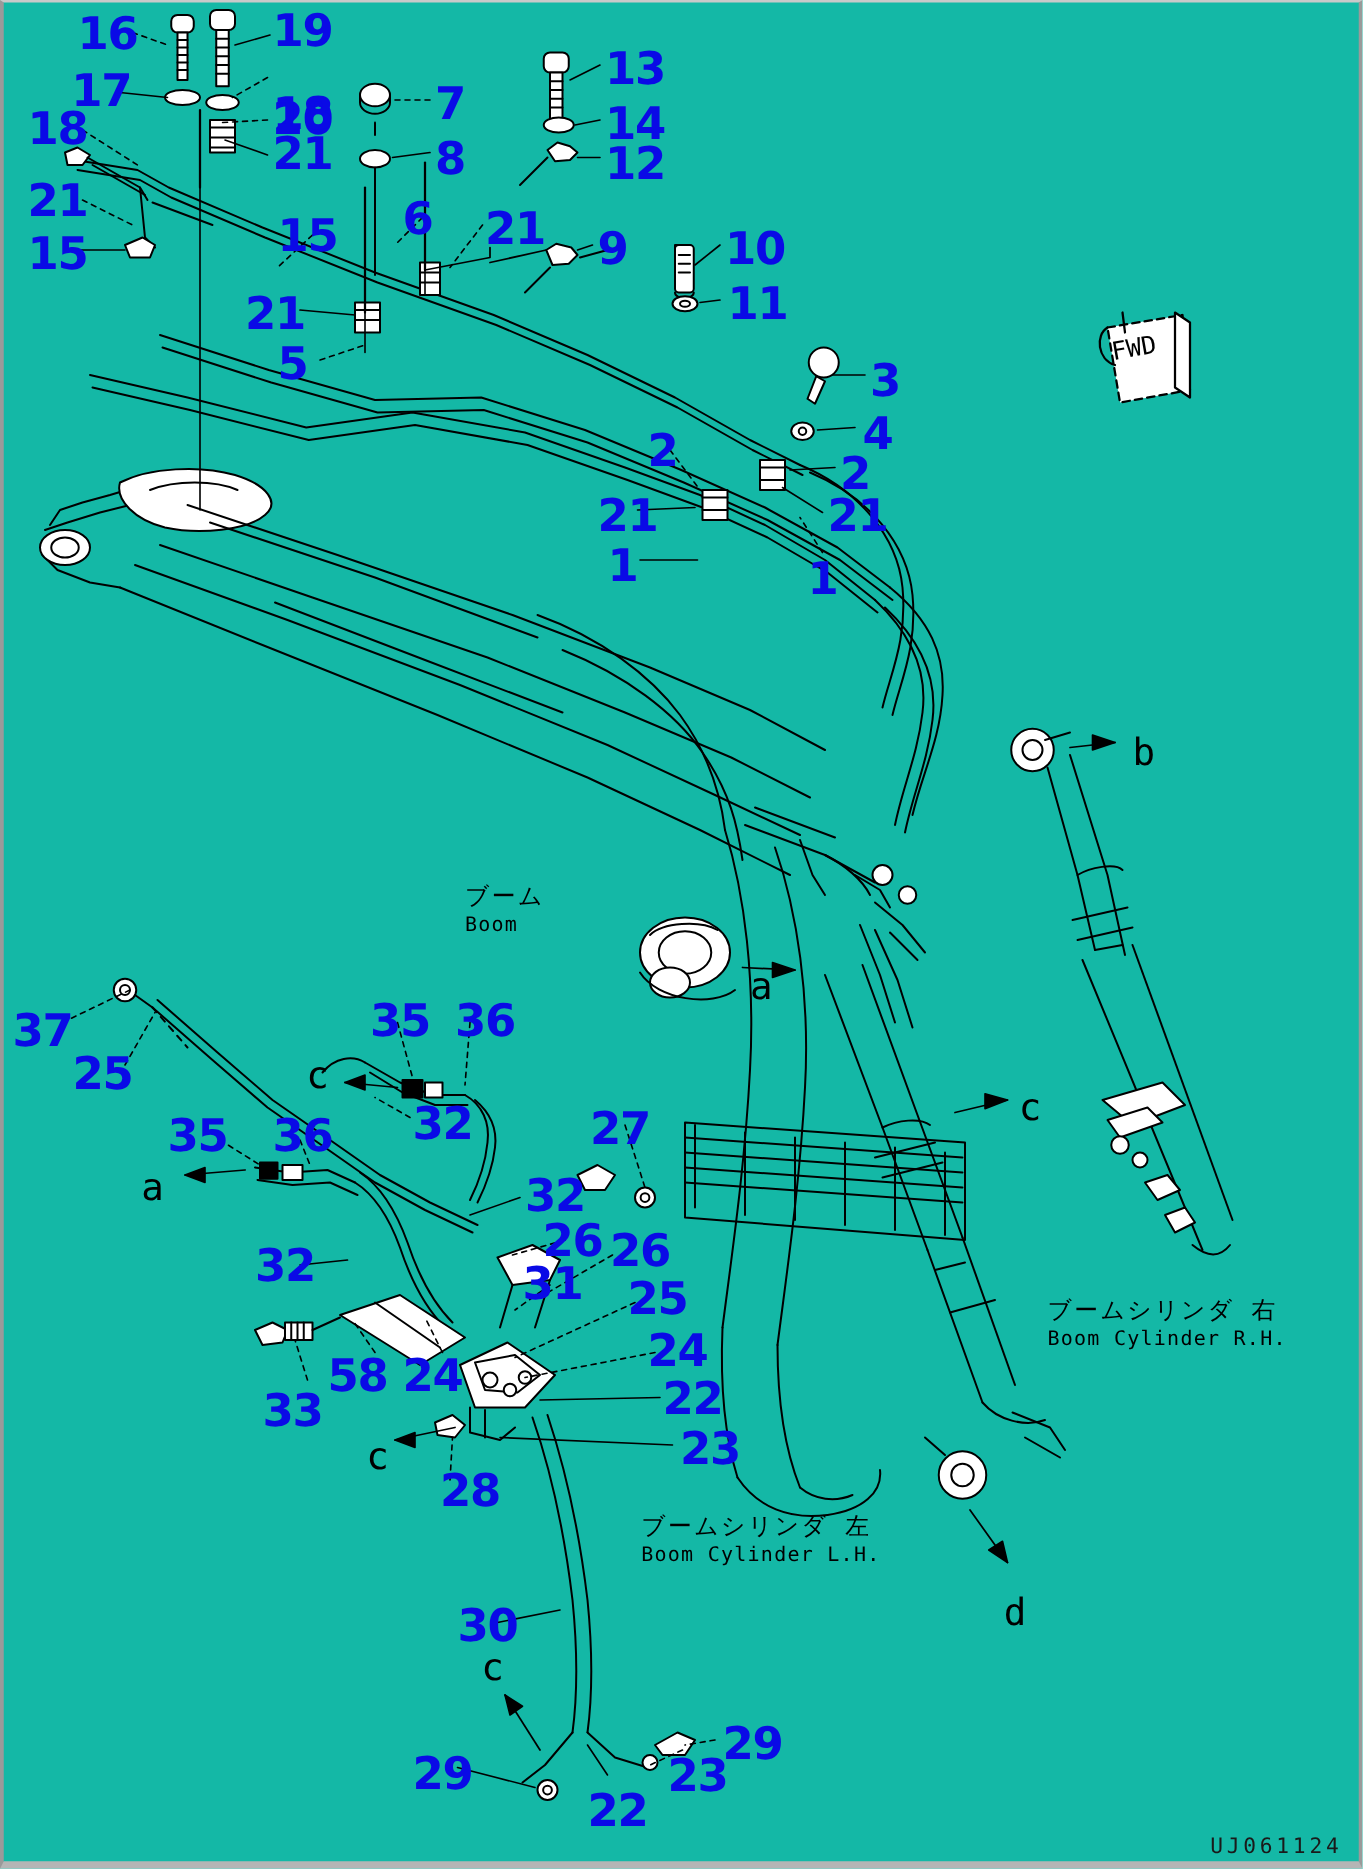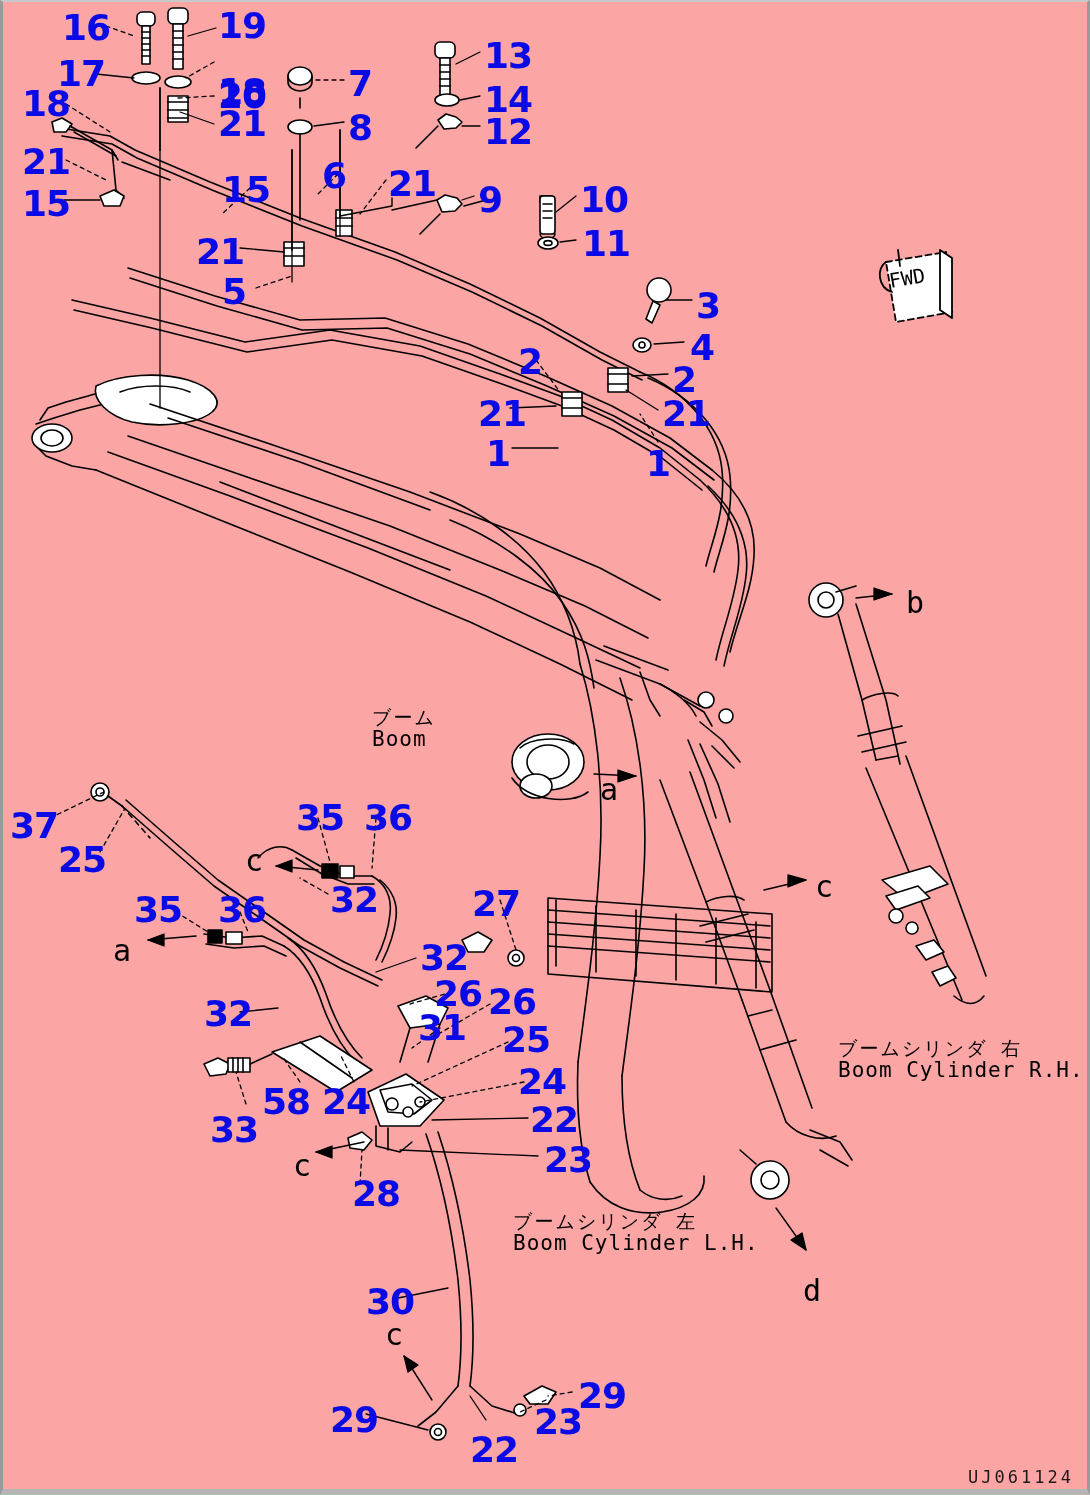--- a/index.html
+++ b/index.html
@@ -1,19 +1,19 @@
 <!DOCTYPE html>
 <html><head>
 <meta charset="utf-8">
 <style>
   html,body{margin:0;padding:0;background:#ffffff;}
   #page{
     position:relative;
     width:1090px;height:1495px;
-    background:#fca5a5;
+    background:#14b8a6;
     overflow:hidden;
     font-family:"Liberation Sans", sans-serif;
   }
   
   #frame{
     position:absolute;left:0;top:0;width:1090px;height:1495px;
     box-sizing:border-box;
     border-left:3px solid #9a9a9a;
     border-top:2px solid #c9c9c9;
     border-right:3px solid #9a9a9a;
@@ -41,21 +41,21 @@
     font-family:"DejaVu Sans Mono", monospace;
     white-space:nowrap;
   }
   .cap{
     position:absolute;
     color:#000;
     white-space:nowrap;
     font-family:"DejaVu Sans Mono", monospace;
   }
   .cap .jp{display:block;font-size:19px;line-height:22px;letter-spacing:2px;}
-  .cap .en{display:block;font-size:21px;line-height:23px;letter-spacing:1px;}
+  .cap .en{display:block;font-size:16px;line-height:23px;letter-spacing:1px;}
   #dwgcode{
     position:absolute;
     right:16px;bottom:8px;
     color:#1a1a1a;
     font-size:17px;
     letter-spacing:3px;
     font-family:"DejaVu Sans Mono", monospace;
   }
 </style>
 </head>

